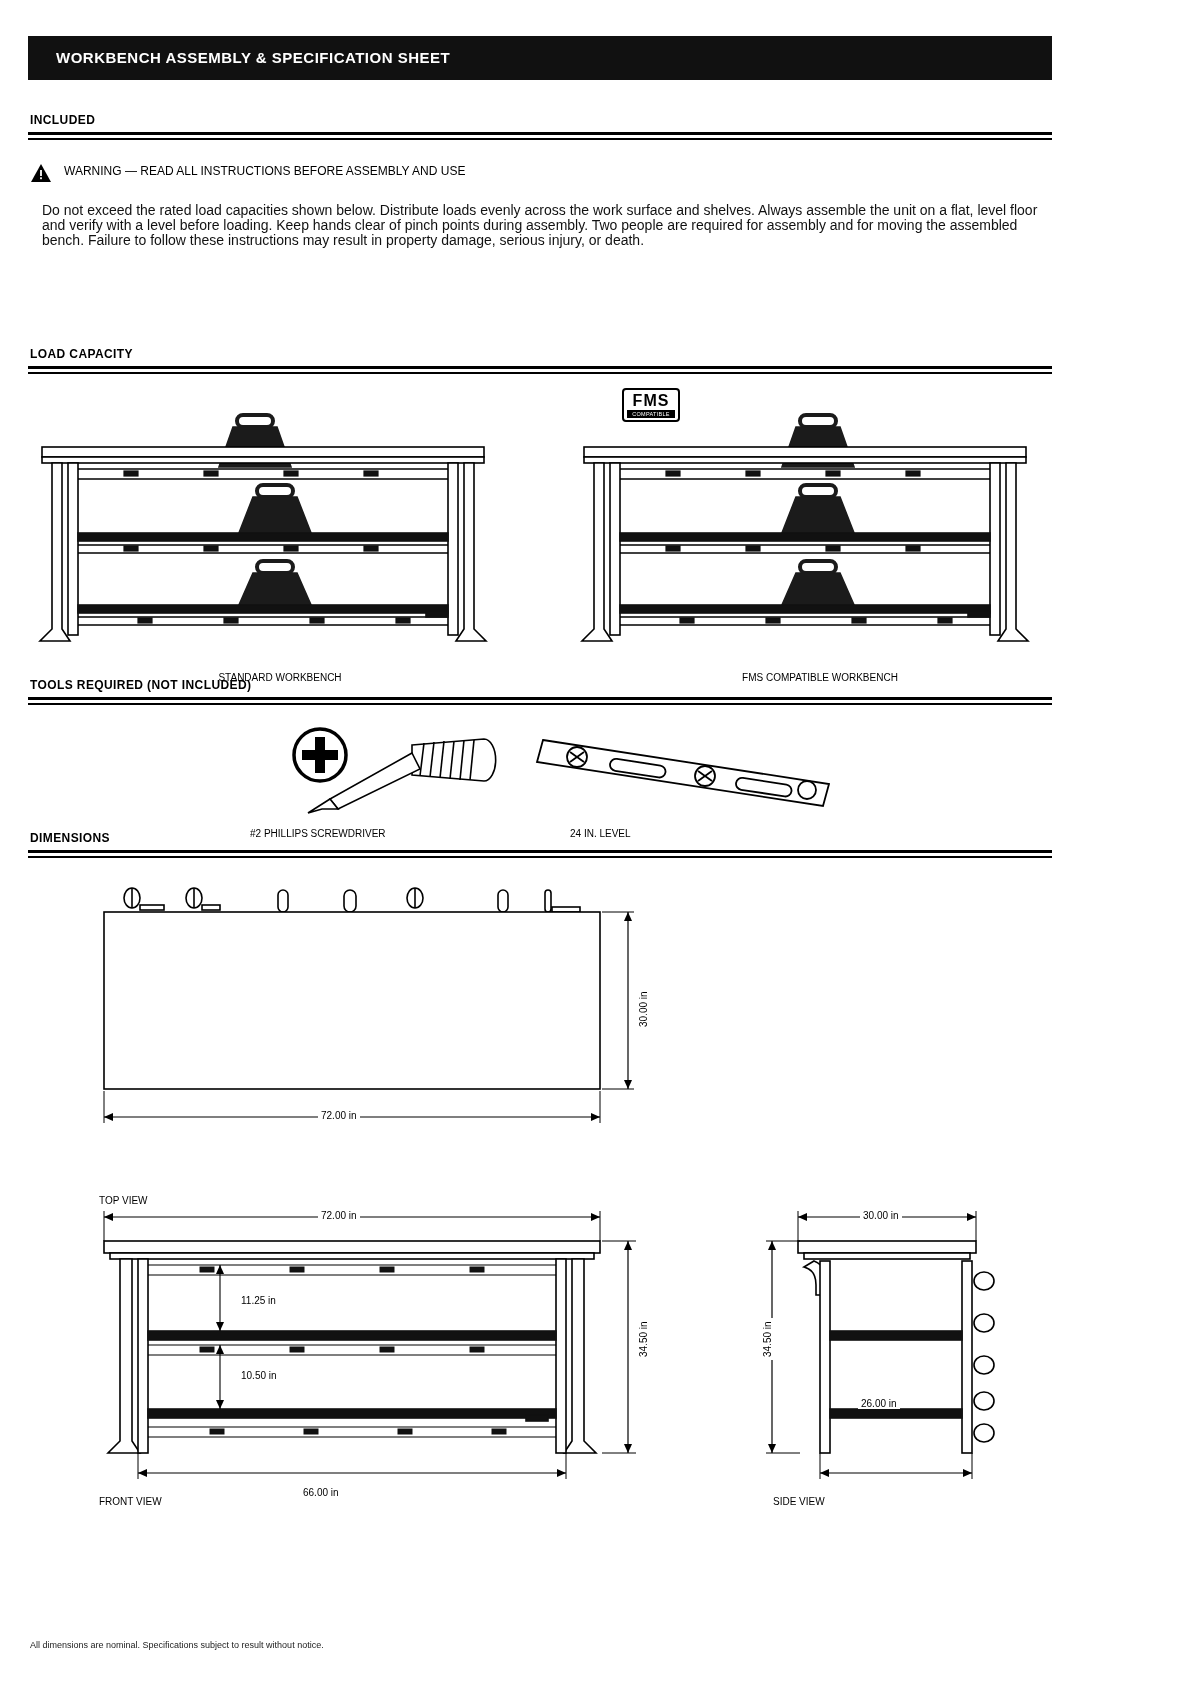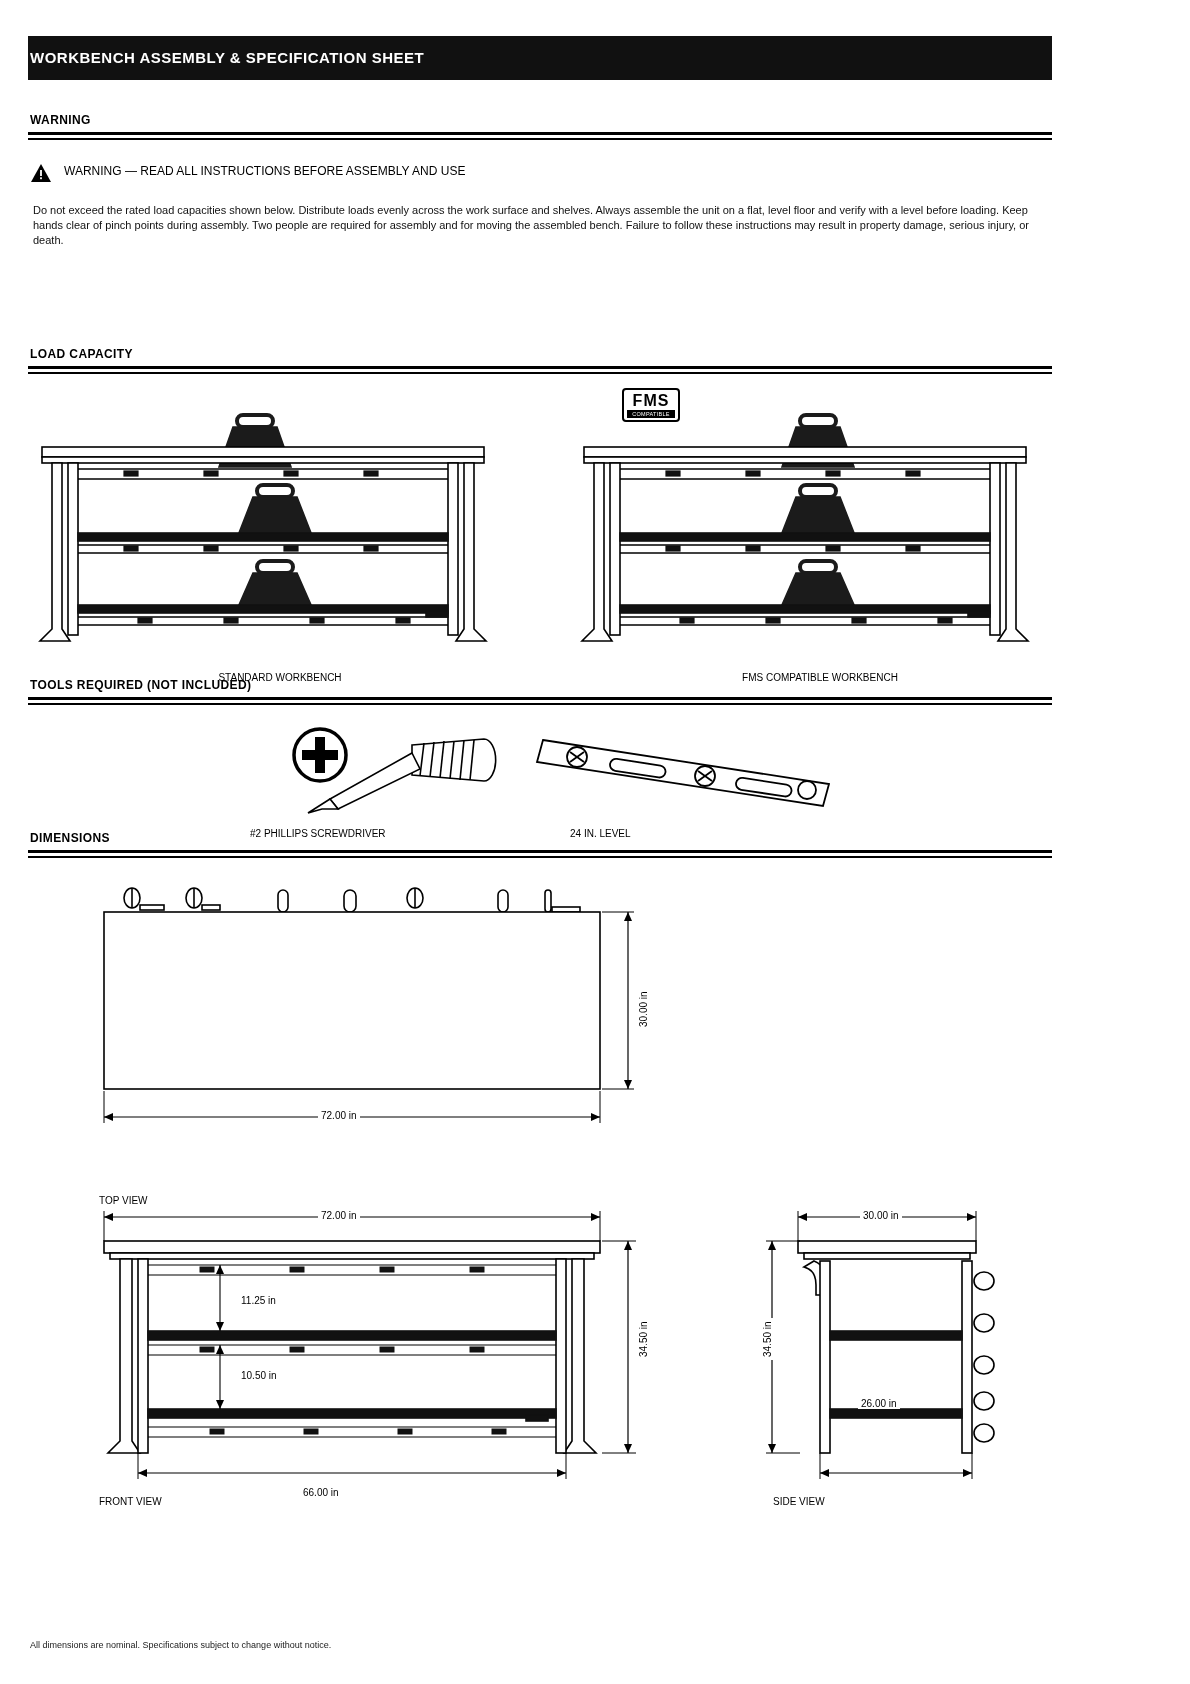--- a/index.html
+++ b/index.html
@@ -28,21 +28,21 @@
     left: 28px;
     top: 36px;
     width: 1024px;
     height: 44px;
     background: #111111;
   }
   .title-bar .title-text {
     color: #ffffff;
     font-size: 15px;
     line-height: 44px;
-    padding-left: 2px;
+    padding-left: 28px;
     letter-spacing: 0.5px;
     font-weight: bold;
   }
 
   
   .rule {
     position: absolute;
     left: 28px;
     width: 1024px;
   }
@@ -83,23 +83,23 @@
   .warn-text {
     position: absolute;
     left: 34px;
     top: 1px;
     font-size: 12px;
     line-height: 15px;
     width: 980px;
   }
   .warn-body {
     position: absolute;
-    left: 3px;
+    left: 12px;
     top: 40px;
-    font-size: 11px;
+    font-size: 14px;
     line-height: 15px;
     width: 1016px;
     color: #111;
   }
 
   
   .bench-fig {
     position: absolute;
   }
   .cap-note {
@@ -168,21 +168,21 @@
 
   <div class="title-bar">
     <div class="title-text">WORKBENCH ASSEMBLY &amp; SPECIFICATION SHEET</div>
   </div>
 
   <div class="rule" style="top:132px;">
     <div class="thick"></div>
     <div class="gap"></div>
     <div class="thin"></div>
   </div>
-  <div class="section-label" style="left:30px; top:113px;">WARNING</div>
+  <div class="section-label" style="left:30px; top:113px;">INCLUDED</div>
 
   <div class="warn-wrap">
     <div class="warn-icon">
       <svg width="22" height="20" viewBox="0 0 22 20">
         <polygon points="11,1 21,19 1,19" fill="#000"></polygon>
         <rect x="10.1" y="7" width="1.8" height="6" fill="#fff"></rect>
         <rect x="10.1" y="14.3" width="1.8" height="1.9" fill="#fff"></rect>
       </svg>
     </div>
     <div class="warn-text">WARNING — READ ALL INSTRUCTIONS BEFORE ASSEMBLY AND USE</div>
@@ -547,15 +547,15 @@
           <line x1="222" y1="248" x2="222" y2="274" stroke-width="1"></line>
         </g>
       </g>
     </svg>
   </div>
   <div class="dim" style="left:860px; top:1210px;">30.00 in</div>
   <div class="dim vert" style="left:762px; top:1360px;">34.50 in</div>
   <div class="dim" style="left:858px; top:1398px;">26.00 in</div>
   <div class="dim" style="left:770px; top:1496px;">SIDE VIEW</div>
 
-  <div class="footer-note" style="left:30px; top:1640px;">All dimensions are nominal. Specifications subject to change without notice.</div>
+  <div class="footer-note" style="left:30px; top:1640px;">All dimensions are nominal. Specifications subject to result without notice.</div>
 
 </div>
 
 </body></html>

